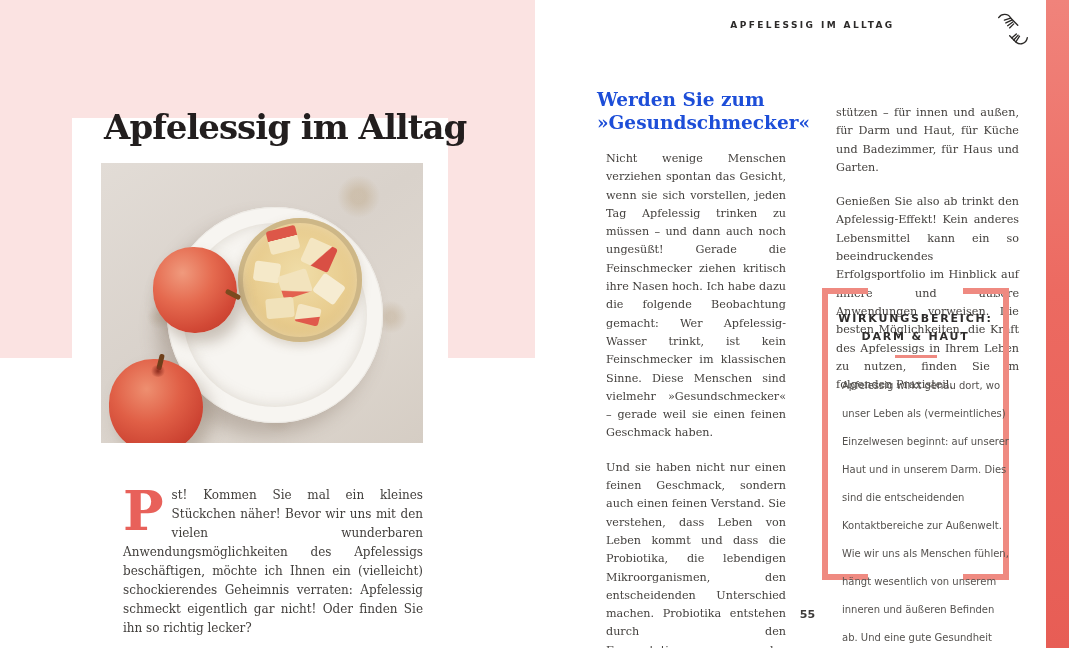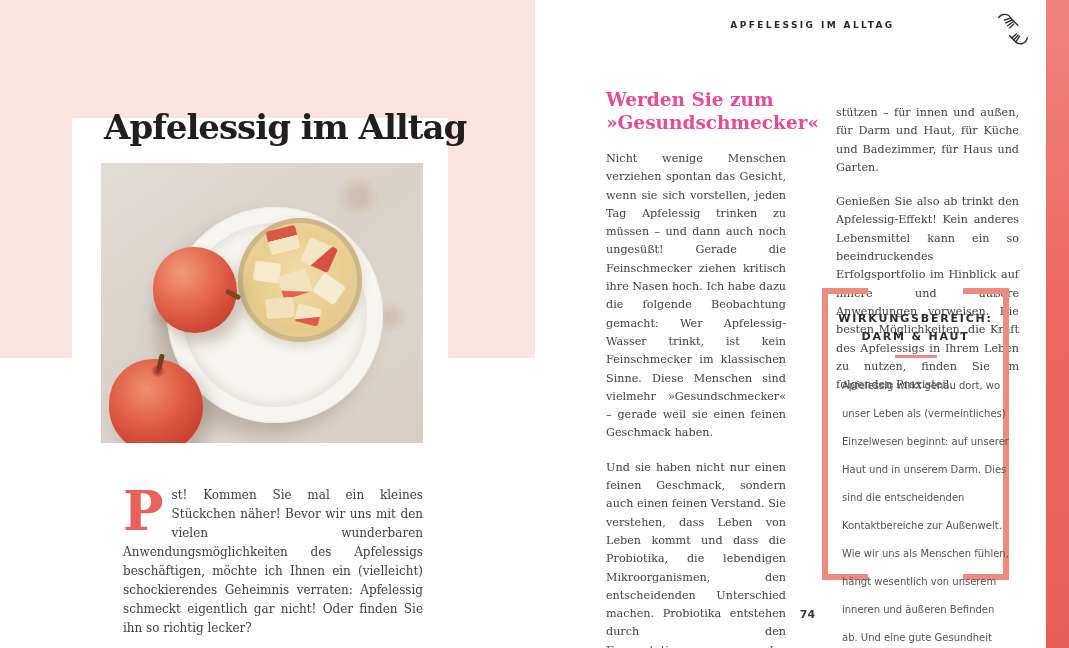--- a/index.html
+++ b/index.html
@@ -67,21 +67,21 @@
                 font-family:"DejaVu Sans", sans-serif;font-weight:bold;font-size:9px;
                 letter-spacing:2.4px;color:#2c2a29;}
   .hands{position:absolute;left:992px;top:10px;width:42px;height:40px;}
 
   
   .col{position:absolute;top:88px;font-size:11.2px;line-height:18.3px;text-align:justify;color:#44413e;}
   .col-middle{left:590px;width:212px;}
   .col-right{left:820px;width:215px;}
   .col p{margin:16px;}
   .article-heading{font-family:"DejaVu Serif", serif;font-weight:bold;font-size:18.5px;
-                   line-height:23px;color:#ec4899;margin:0 0 15px 16px;text-align:left;}
+                   line-height:23px;color:#1d4ed8;margin:0 0 15px 7px;text-align:left;}
   .subheading{font-family:"DejaVu Sans", sans-serif;font-weight:bold;font-size:10.5px;
               line-height:15.5px;letter-spacing:1.6px;color:#e26b5f;margin:13px 0 5px 0;text-align:left;}
   em.ref{font-style:italic;}
 
   
   .info-box{position:absolute;left:822px;top:288px;width:187px;height:292px;z-index:2;}
   .bracket{position:absolute;top:0;width:40px;height:280px;border:6px solid #ef8a81;}
   .bracket-left{left:0;border-right:none;}
   .bracket-right{right:0;border-left:none;}
   .box-title{position:absolute;left:14px;right:14px;top:22px;text-align:center;
@@ -168,17 +168,17 @@
     </div>
 
     <div class="info-box">
       <div class="bracket bracket-left"></div>
       <div class="bracket bracket-right"></div>
       <div class="box-title"><span>WIRKUNGSBEREICH:</span><br><span>DARM &amp; HAUT</span></div>
       <div class="box-divider"></div>
       <div class="box-body">Apfelessig wirkt genau dort, wo unser Leben als (vermeintliches) Einzelwesen beginnt: auf unserer Haut und in unserem Darm. Dies sind die entscheidenden Kontaktbereiche zur Außenwelt. Wie wir uns als Menschen fühlen, hängt wesentlich von unserem inneren und äußeren Befinden ab. Und eine gute Gesundheit beginnt genau an den Grenzen, wo auch unser Körper beginnt: im Darm und auf der Haut.</div>
     </div>
 
-    <div class="page-number">74</div>
+    <div class="page-number">55</div>
   </div>
 
   <div class="edge-bar"></div>
 </div>
 
 </body></html>

